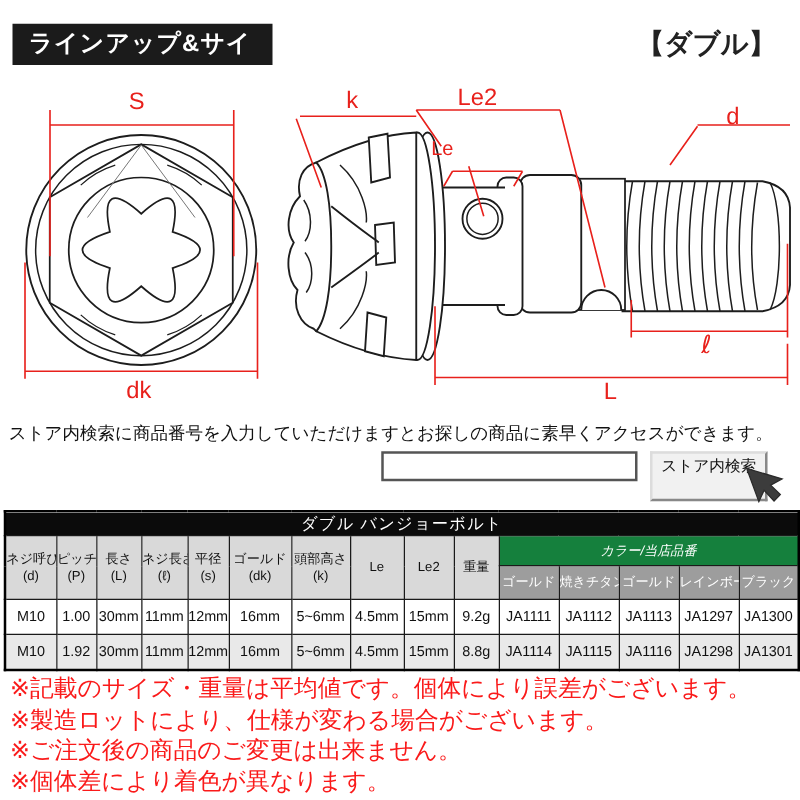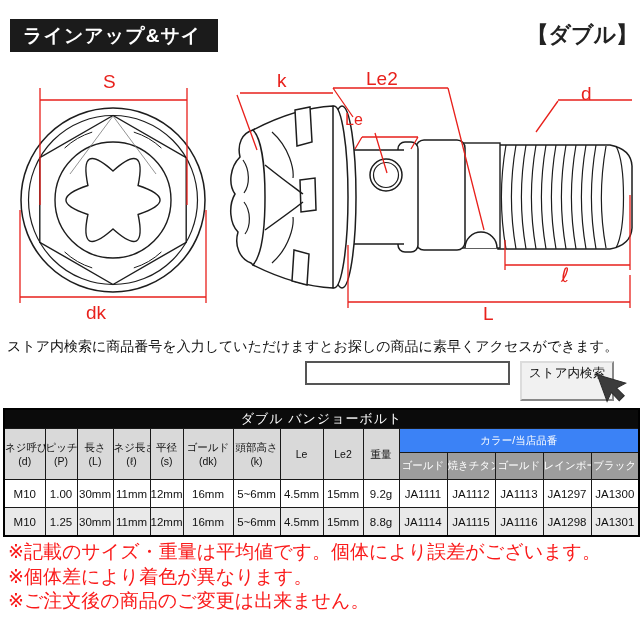--- a/index.html
+++ b/index.html
@@ -11,21 +11,21 @@
   }
   .abs{position:absolute;}
   
   .banner{
     left:10px;top:19px;width:208px;height:33px;
     background:#1b1b1b;color:#fff;
     font-size:19px;font-weight:bold;line-height:33px;
     padding-left:13px;box-sizing:border-box;letter-spacing:1px;
   }
   .variant{
-    top:20px;right:2px;font-size:22px;font-weight:bold;color:#222;letter-spacing:0px;
+    top:20px;right:19px;font-size:22px;font-weight:bold;color:#222;letter-spacing:0px;
   }
   
   .diagram{left:0;top:70px;}
   .dim-label{position:absolute;color:#e8211c;font-size:19px;line-height:1;}
   .dim-label.small{font-size:16px;}
   .dim-label.script{font-style:italic;font-size:20px;font-family:"DejaVu Sans",sans-serif;}
   
   .instruction{left:7px;top:338px;font-size:14px;color:#111;white-space:nowrap;text-align:right;}
   .search-input{
     left:305px;top:361px;width:205px;height:24px;
@@ -46,21 +46,21 @@
     border:2px solid #000;
     font-size:11.5px;
   }
   table.spec td,table.spec th{
     border:1px solid #1a1a1a;text-align:center;vertical-align:middle;
     padding:0;overflow:hidden;white-space:nowrap;font-weight:normal;
   }
   .t-title{background:#0b0b0b;color:#fff;font-weight:bold;font-size:13px;height:18px;letter-spacing:1px;}
   .t-head{background:#d9d9d9;font-size:10.5px;line-height:1.35;height:50px;}
   .t-head .sym{font-size:10.5px;}
-  .t-group{background:#3b82f6;color:#fff;font-size:10.5px;height:16px;}
+  .t-group{background:#15803d;color:#fff;font-size:10.5px;height:16px;font-style:italic;}
   .t-color{background:#9d9d9d;color:#fff;font-size:10.5px;height:18px;}
   .row-a td{background:#ffffff;height:27px;}
   .row-b td{background:#e9e9e9;height:27px;}
   
   .notes{left:8px;top:540px;}
   .note-line{font-size:19px;line-height:24.5px;color:#fa1a1a;white-space:nowrap;}
 </style>
 </head>
 <body>
 
@@ -144,21 +144,21 @@
 
     <path d="M 536,62 L 558,31 M 558,30 H 632"></path>
 
     <path d="M 505,195 H 630 M 505,170 V 200 M 630,125 V 200"></path>
 
     <path d="M 348,232 H 630 M 348,175 V 238 M 630,205 V 238"></path>
   </g>
 </svg>
 
 <span class="dim-label abs" style="left:103px;top:72px;">S</span>
-<span class="dim-label abs" style="left:86px;top:303px;">dk</span>
+<span class="dim-label abs" style="left:101px;top:303px;">dk</span>
 <span class="dim-label abs" style="left:277px;top:71px;">k</span>
 <span class="dim-label abs" style="left:366px;top:69px;">Le2</span>
 <span class="dim-label small abs" style="left:345px;top:112px;">Le</span>
 <span class="dim-label abs" style="left:581px;top:84px;">d</span>
 <span class="dim-label script abs" style="left:561px;top:265px;">ℓ</span>
 <span class="dim-label abs" style="left:483px;top:304px;">L</span>
 
 <div class="abs instruction">ストア内検索に商品番号を入力していただけますとお探しの商品に素早くアクセスができます。</div>
 <input class="abs search-input" type="text" value="" style="">
 <div class="abs search-button">ストア内検索</div>
@@ -241,35 +241,36 @@
     <td>15mm</td>
     <td>9.2g</td>
     <td>JA1111</td>
     <td>JA1112</td>
     <td>JA1113</td>
     <td>JA1297</td>
     <td>JA1300</td>
   </tr>
   <tr class="row-b">
     <td>M10</td>
-    <td>1.25</td>
+    <td>1.92</td>
     <td>30mm</td>
     <td>11mm</td>
     <td>12mm</td>
     <td>16mm</td>
     <td>5~6mm</td>
     <td>4.5mm</td>
     <td>15mm</td>
     <td>8.8g</td>
     <td>JA1114</td>
     <td>JA1115</td>
     <td>JA1116</td>
     <td>JA1298</td>
     <td>JA1301</td>
   </tr>
 </tbody>
   </table>
 
 <div class="abs notes">
   <div class="note-line">※記載のサイズ・重量は平均値です。個体により誤差がございます。</div>
+  <div class="note-line">※製造ロットにより、仕様が変わる場合がございます。</div>
+  <div class="note-line">※ご注文後の商品のご変更は出来ません。</div>
   <div class="note-line">※個体差により着色が異なります。</div>
-  <div class="note-line">※ご注文後の商品のご変更は出来ません。</div>
 </div>
 
 </body></html>

